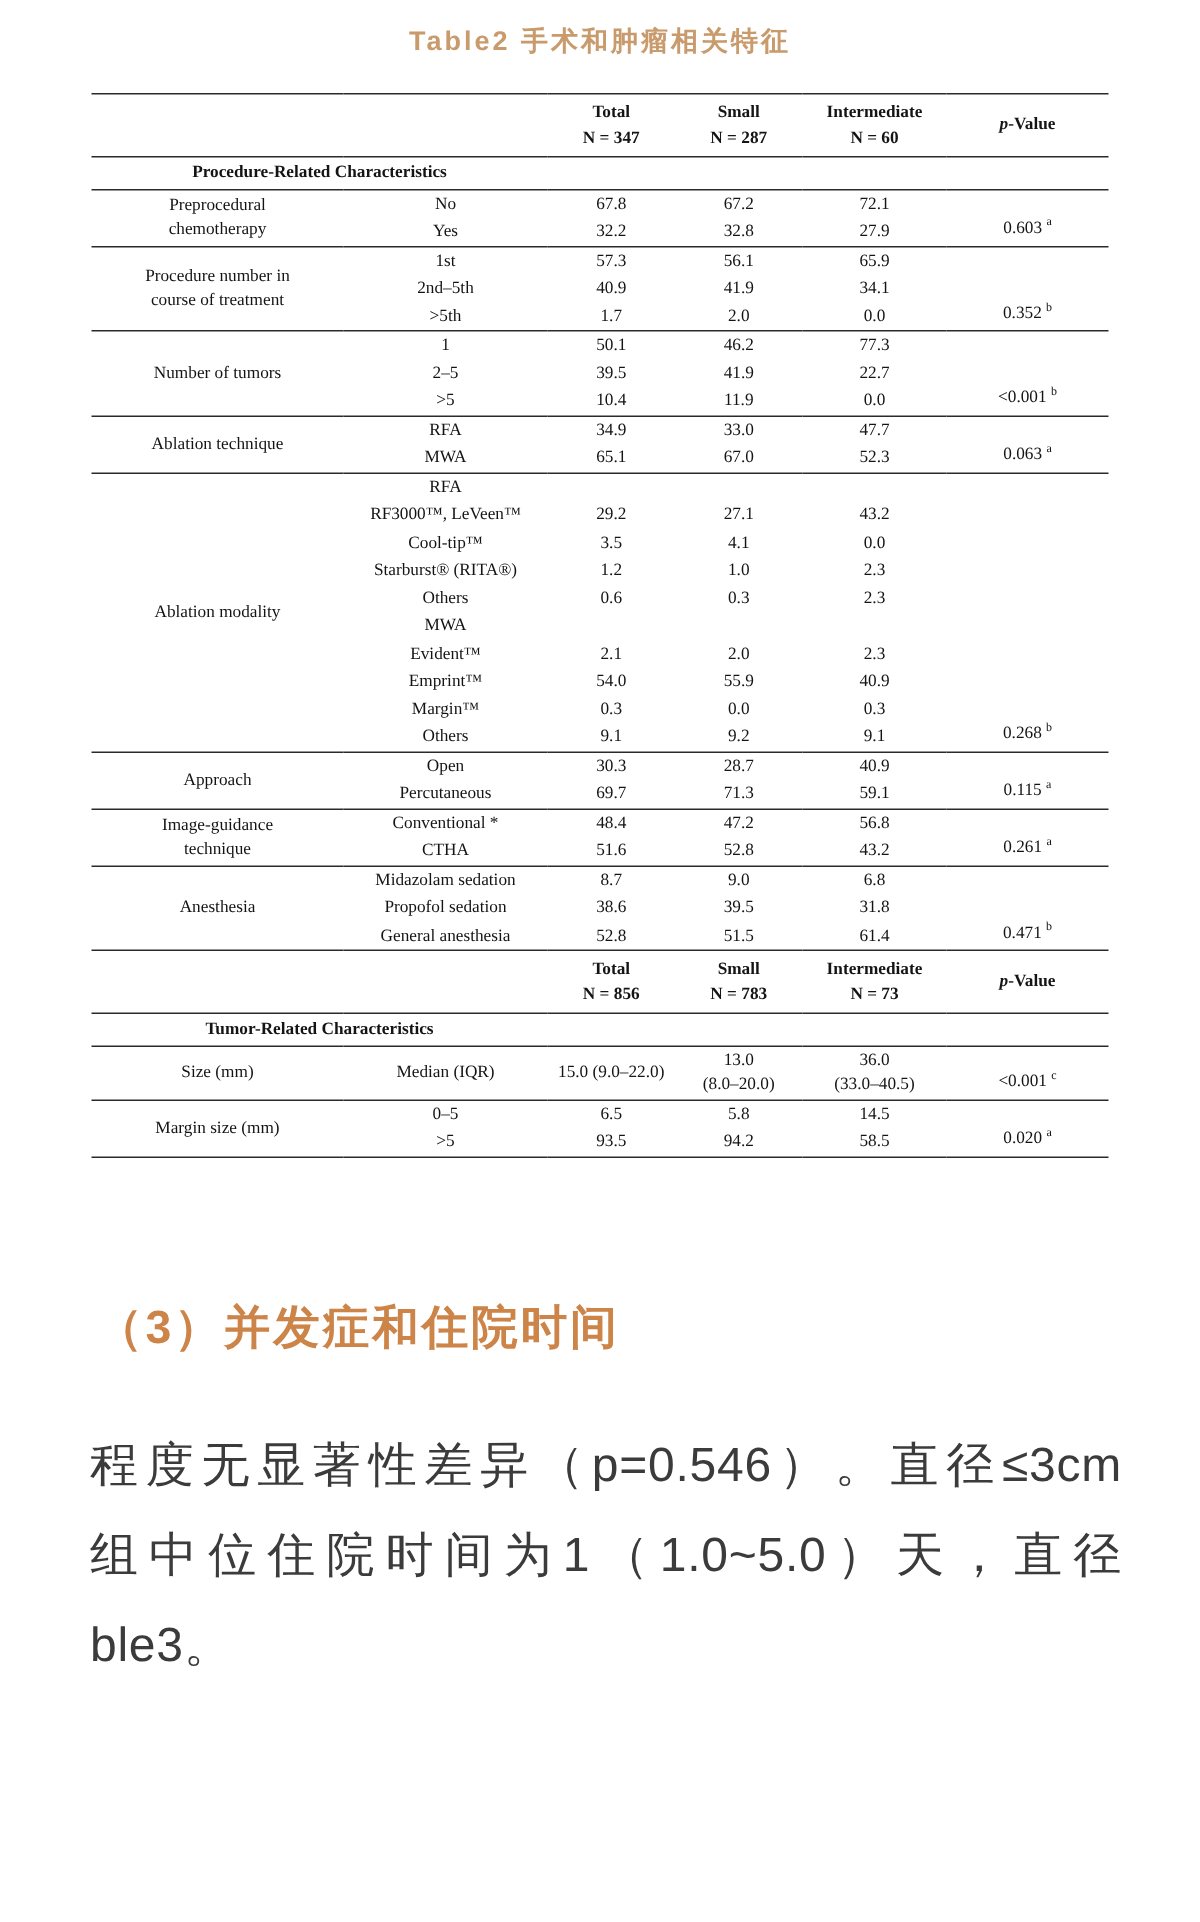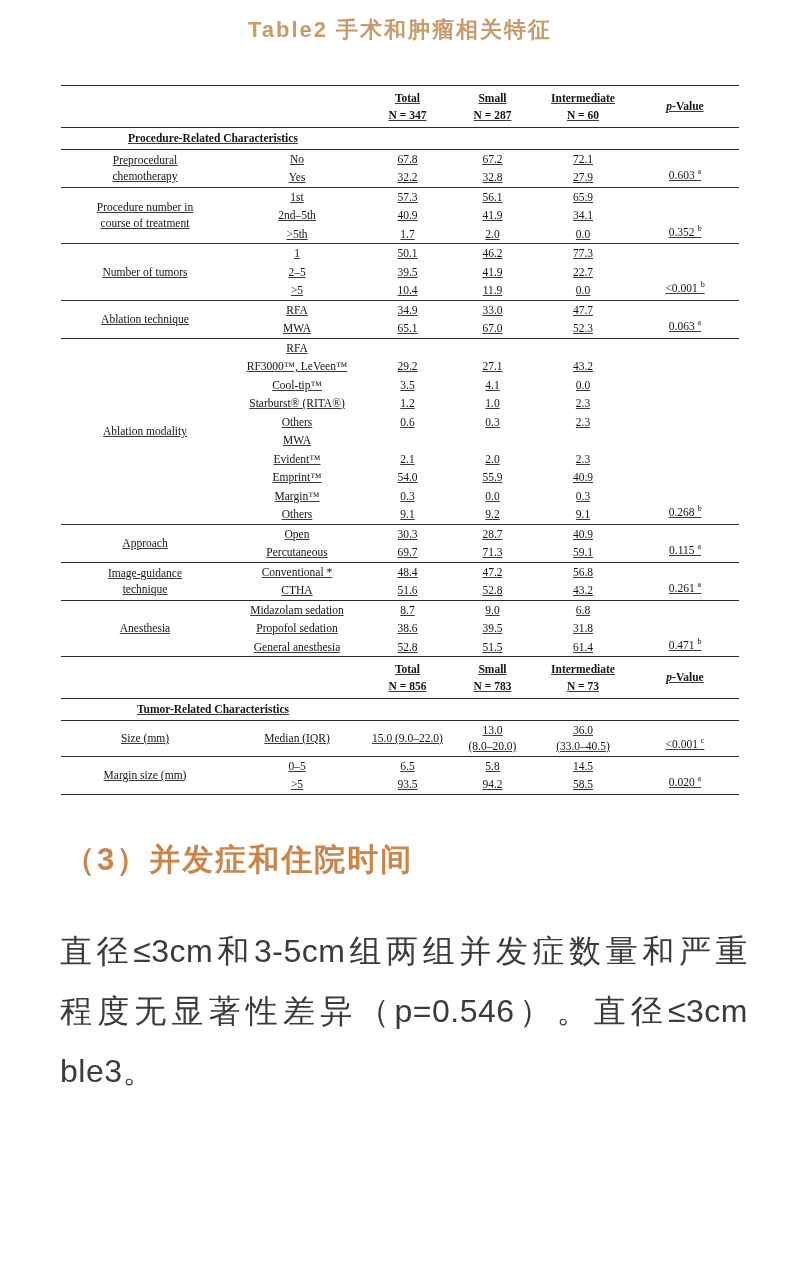--- a/index.html
+++ b/index.html
@@ -6,29 +6,28 @@
   html,body { background:#ffffff; }
   body {
     width:800px; height:1281px;
     font-family:"Liberation Sans", sans-serif;
     color:#3a3a3a;
     overflow:hidden;
   }
   .page-title {
     padding-top:15px;
     text-align:center;
-    font-size:22px;
+    font-size:18px;
     font-weight:bold;
     letter-spacing:2px;
     color:#c89a6c;
   }
   .table-wrap {
     width:678px;
-    margin:40px auto 0 auto;
-    text-decoration:underline;
+    margin:23px auto 0 auto;
   }
   table.t2 {
     width:100%;
     border-collapse:collapse;
     font-family:"Liberation Serif", serif;
     font-size:11.5px;
     color:#141414;
     border-top:1.5px solid #2a2a2a;
     border-bottom:1.5px solid #2a2a2a;
   }
@@ -39,21 +38,21 @@
     line-height:16.5px;
     padding:1px 2px;
   }
   table.t2 tbody.colheader td { font-weight:bold; padding:4px 2px; }
   table.t2 tbody.colheader td .ital { font-style:italic; font-weight:bold; }
   table.t2 tbody.sectiontitle td { font-weight:bold; padding:2px 2px; }
   table.t2 td.rowlabel { vertical-align:middle; }
   table.t2 td.pcell { vertical-align:bottom; padding-bottom:3px; }
   table.t2 sup { font-size:8px; vertical-align:super; line-height:0; }
   .sub-heading {
-    margin:44px 0 0 64px;
+    margin:92px 0 0 64px;
     font-size:31px;
     font-weight:bold;
     letter-spacing:2px;
     color:#cc8449;
   }
   .article {
     margin:40px 52px 0 60px;
     font-size:32px;
     color:#3b3b3b;
   }
@@ -608,16 +607,16 @@
             <div>58.5</div>
           </td>
         </tr>
       </tbody>
     </table>
 </div>
 
 <div class="sub-heading">（3）并发症和住院时间</div>
 
 <div class="article">
-    <div class="pline">直径≤3cm和3-5cm组两组并发症数量和严重</div>
     <div class="pline">程度无显著性差异（p=0.546）。直径≤3cm</div>
+    <div class="pline">组中位住院时间为1（1.0~5.0）天，直径</div>
     <div class="pline last">ble3。</div>
   </div>
 
 </body></html>

